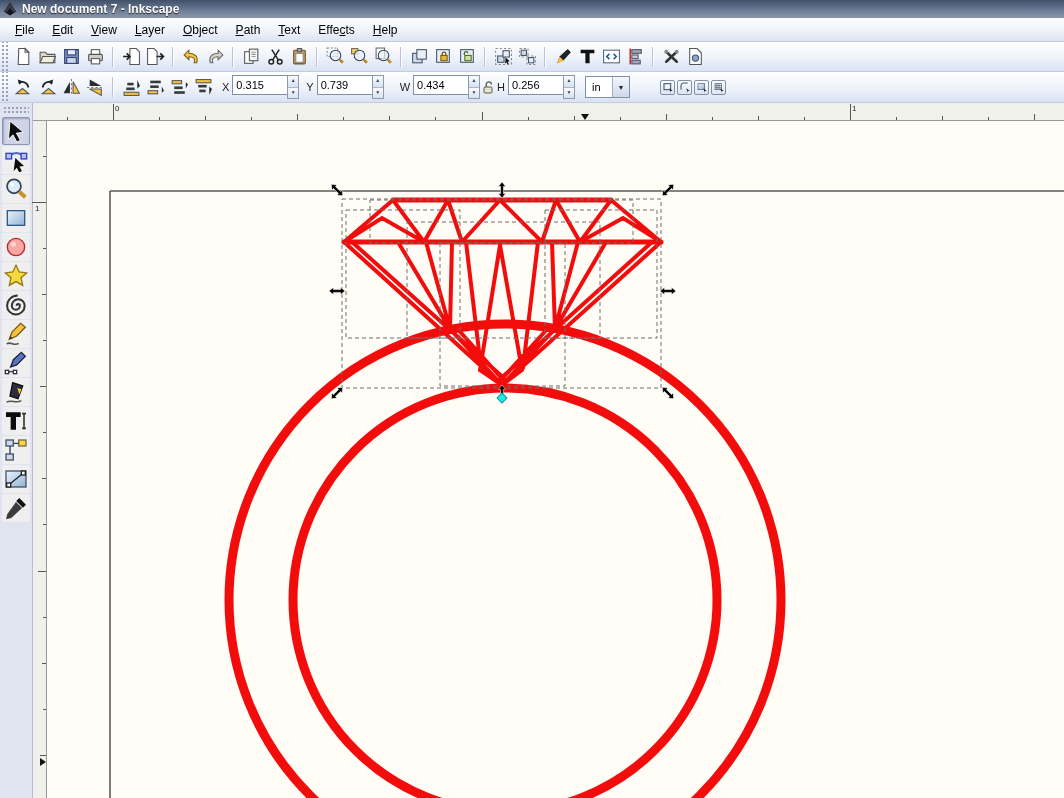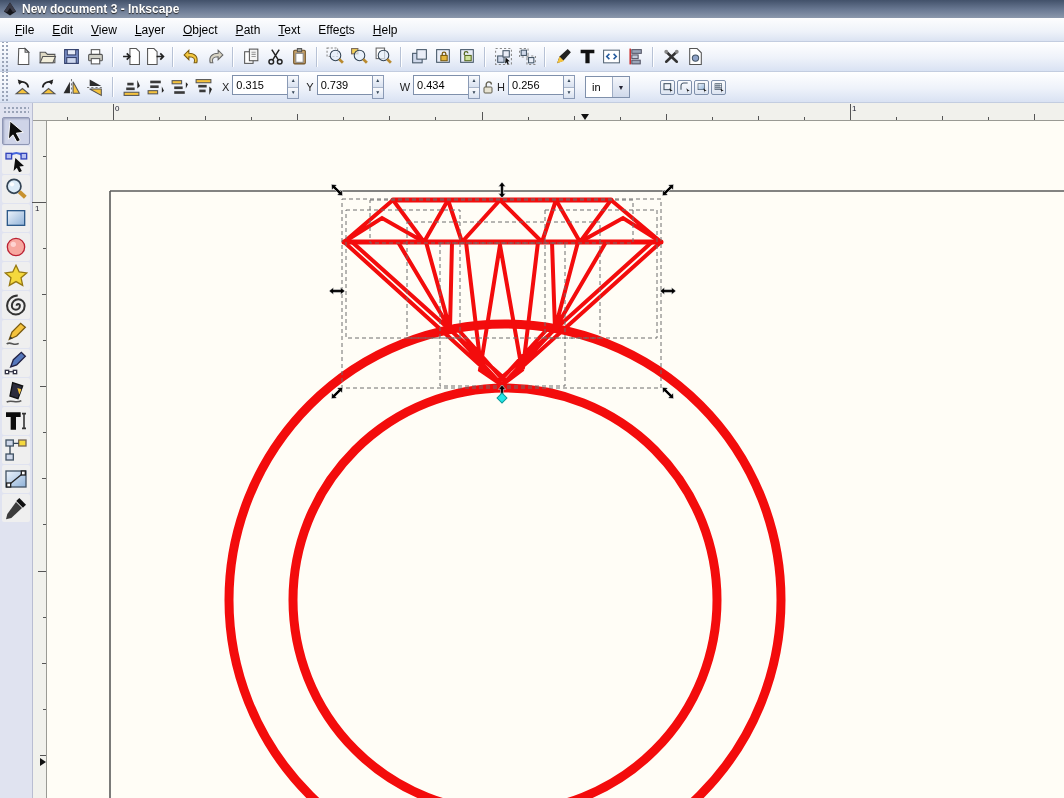--- a/index.html
+++ b/index.html
@@ -89,21 +89,21 @@
 </head>
 <body>
 
 <div id="app">
 
   <div id="titlebar">
     <svg width="14" height="14" viewBox="0 0 14 14">
       <path d="M7 0.5l6 9-6 4-6-4z" fill="#15151a"></path>
         <path d="M7 0.5l6 9-3.2 0.4-2.8-4-2.8 4L1 9.5z" fill="#3a3a46"></path>
     </svg>
-    <span class="ttl">New document 3 - Inkscape</span>
+    <span class="ttl">New document 7 - Inkscape</span>
   </div>
 
   <div id="menubar">
       <span class="menu-item"><u>F</u>ile</span>
       <span class="menu-item"><u>E</u>dit</span>
       <span class="menu-item"><u>V</u>iew</span>
       <span class="menu-item"><u>L</u>ayer</span>
       <span class="menu-item"><u>O</u>bject</span>
       <span class="menu-item"><u>P</u>ath</span>
       <span class="menu-item"><u>T</u>ext</span>

